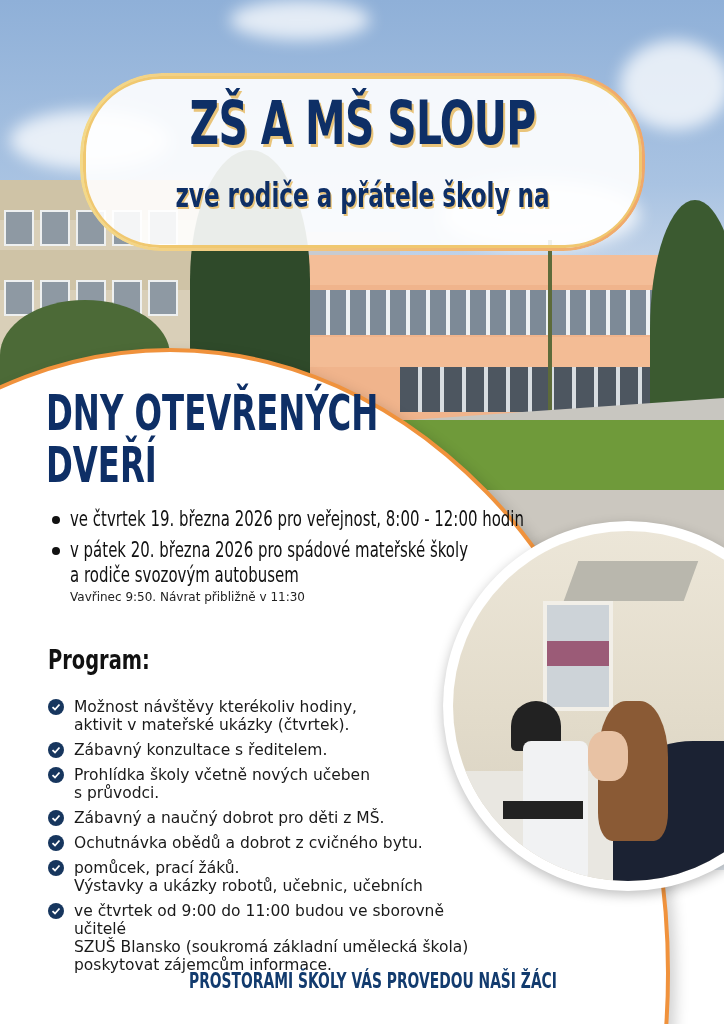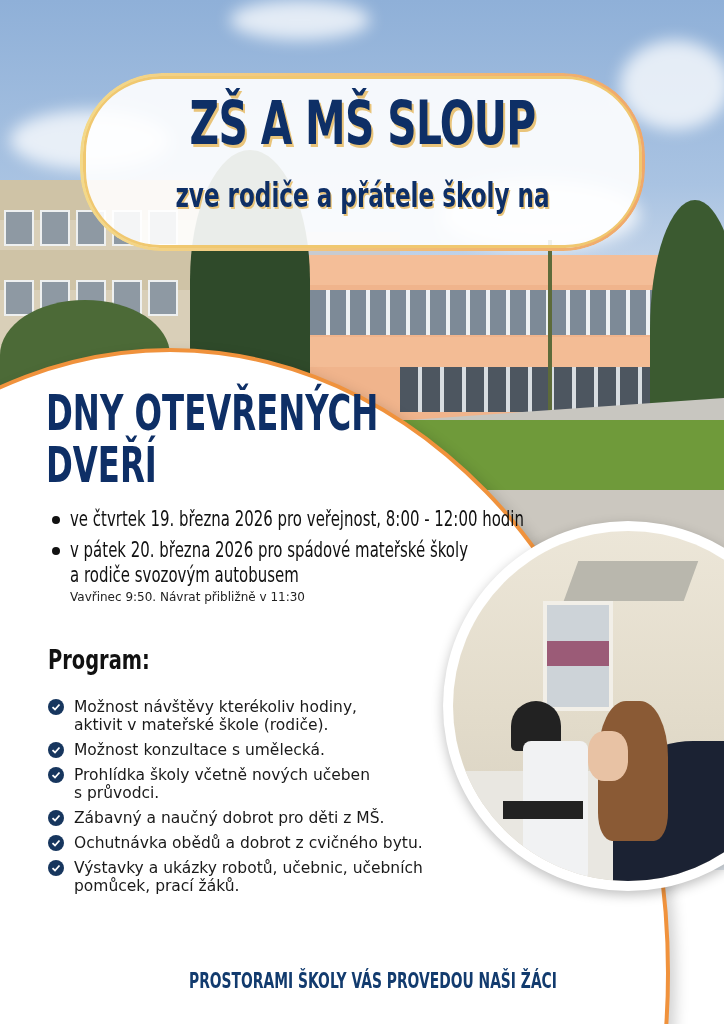--- a/index.html
+++ b/index.html
@@ -163,29 +163,29 @@
 
 <div class="program-title">Program:</div>
 <ul class="program-list">
   <li class="program-item">
     <span class="check">
         <svg width="10" height="10" viewBox="0 0 10 10">
           <path d="M1.5 5.2 L4 7.5 L8.5 2.5" stroke="#fff" stroke-width="1.8" fill="none"></path>
         </svg>
       </span>
     <div>Možnost návštěvy kterékoliv hodiny,</div>
-    <div>aktivit v mateřské škole (rodiče).</div>
-  </li>
-  <li class="program-item">
-    <span class="check">
-        <svg width="10" height="10" viewBox="0 0 10 10">
-          <path d="M1.5 5.2 L4 7.5 L8.5 2.5" stroke="#fff" stroke-width="1.8" fill="none"></path>
-        </svg>
-      </span>
-    <div>Možnost konzultace s umělecká.</div>
+    <div>aktivit v mateřské ukázky (čtvrtek).</div>
+  </li>
+  <li class="program-item">
+    <span class="check">
+        <svg width="10" height="10" viewBox="0 0 10 10">
+          <path d="M1.5 5.2 L4 7.5 L8.5 2.5" stroke="#fff" stroke-width="1.8" fill="none"></path>
+        </svg>
+      </span>
+    <div>Zábavný konzultace s ředitelem.</div>
   </li>
   <li class="program-item">
     <span class="check">
         <svg width="10" height="10" viewBox="0 0 10 10">
           <path d="M1.5 5.2 L4 7.5 L8.5 2.5" stroke="#fff" stroke-width="1.8" fill="none"></path>
         </svg>
       </span>
     <div>Prohlídka školy včetně nových učeben</div>
     <div>s průvodci.</div>
   </li>
@@ -204,22 +204,32 @@
         </svg>
       </span>
     <div>Ochutnávka obědů a dobrot z cvičného bytu.</div>
   </li>
   <li class="program-item">
     <span class="check">
         <svg width="10" height="10" viewBox="0 0 10 10">
           <path d="M1.5 5.2 L4 7.5 L8.5 2.5" stroke="#fff" stroke-width="1.8" fill="none"></path>
         </svg>
       </span>
+    <div>pomůcek, prací žáků.</div>
     <div>Výstavky a ukázky robotů, učebnic, učebních</div>
-    <div>pomůcek, prací žáků.</div>
+  </li>
+  <li class="program-item">
+    <span class="check">
+        <svg width="10" height="10" viewBox="0 0 10 10">
+          <path d="M1.5 5.2 L4 7.5 L8.5 2.5" stroke="#fff" stroke-width="1.8" fill="none"></path>
+        </svg>
+      </span>
+    <div>ve čtvrtek od 9:00 do 11:00 budou ve sborovně učitelé</div>
+    <div>SZUŠ Blansko (soukromá základní umělecká škola)</div>
+    <div>poskytovat zájemcům informace.</div>
   </li>
 </ul>
 
 <div class="photo-ring">
   <div class="photo">
     <div class="ph-window"></div>
     <div class="ph-roof"></div>
     <div class="ph-hood"></div>
     <div class="ph-bench"></div>
     <div class="ph-girl2"></div>

